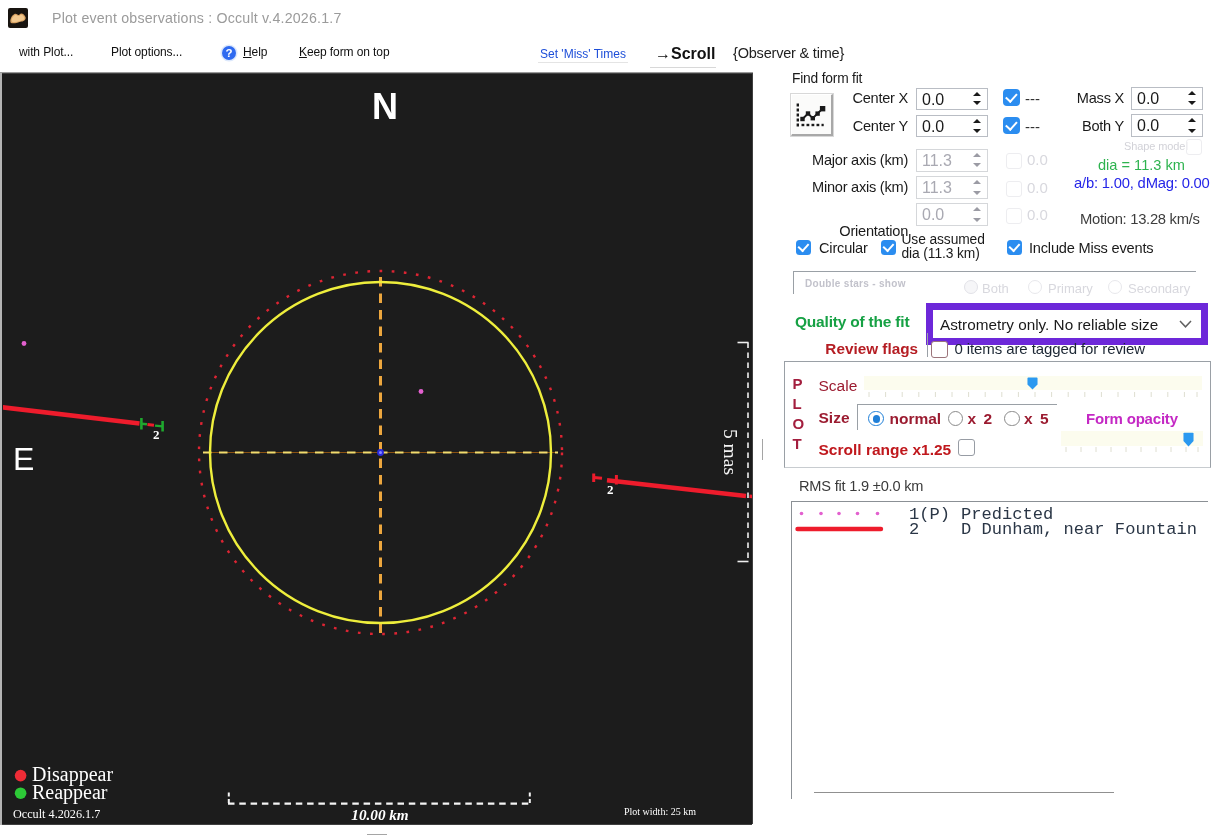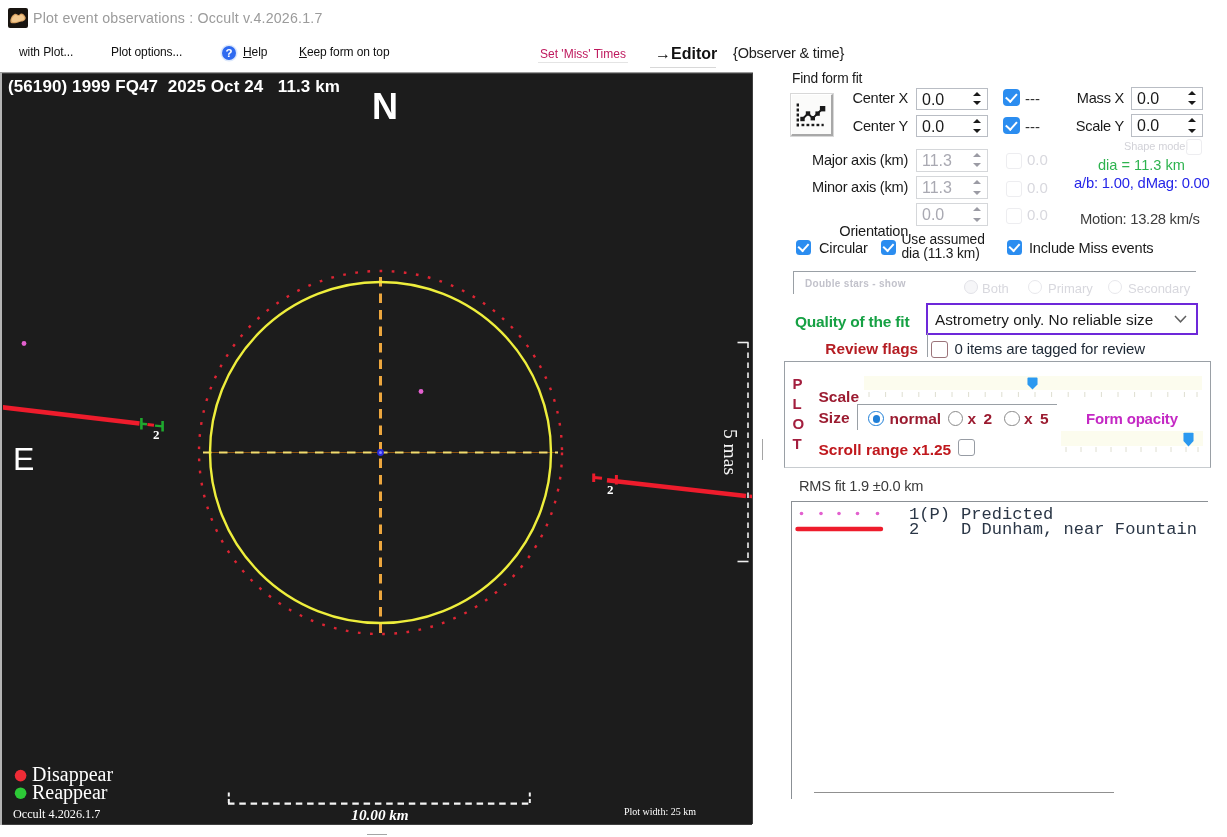--- a/index.html
+++ b/index.html
@@ -32,49 +32,48 @@
 </style>
 </head>
 <body>
 
 <div class="abs" style="left:8px;top:8px;width:20px;height:20px;background:#181410;border-radius:2px;">
   <svg width="20" height="20" viewBox="0 0 20 20">
     <path d="M2.5,14.5 C1.8,11.5 3.5,7.5 6.5,6 C8.8,5 9.8,8.2 11.5,6.4 C13.5,4.3 16.5,6.5 17.5,9 C18.3,11 16.5,13.5 13.5,13.5 C10,14.5 4.5,16.5 2.5,14.5 Z" fill="#d8a263"></path>
     <path d="M3.8,13.6 C3.2,11.2 4.8,8.2 7.2,7.1 C9,6.4 9.9,9.3 11.8,7.4 C13.4,5.9 15.6,7.8 16.3,9.6 C16.9,11.2 15.2,12.7 12.8,12.7 C9.8,13.5 5.4,15.1 3.8,13.6 Z" fill="#f2c88e"></path>
   </svg>
 </div>
-<div class="abs" style="left:33px;top:10px;font-size:14.2px;color:#9b9b9b;letter-spacing:0.2px;">Plot event observations : Occult v.4.2026.1.7</div>
+<div class="abs" style="left:52px;top:10px;font-size:14.2px;color:#9b9b9b;letter-spacing:0.2px;">Plot event observations : Occult v.4.2026.1.7</div>
 
 <div class="abs menu" style="left:19px;top:45px;">with Plot...</div>
 <div class="abs menu" style="left:111px;top:45px;">Plot options...</div>
 <div class="abs" style="left:220px;top:44px;width:18px;height:18px;">
   <svg width="18" height="18" viewBox="0 0 18 18">
     <circle cx="9" cy="9" r="8.6" fill="#dce8fc"></circle>
     <circle cx="9" cy="9" r="7" fill="#2f6af0"></circle>
     <text x="9" y="13.2" font-size="11.5" font-weight="bold" fill="#fff" text-anchor="middle" font-family="Liberation Sans">?</text>
   </svg>
 </div>
 <div class="abs menu" style="left:243px;top:45px;"><span class="u">H</span>elp</div>
 <div class="abs menu" style="left:299px;top:45px;"><span class="u">K</span>eep form on top</div>
 <div class="abs menu" style="left:439px;top:45px;margin-top:40px;">E<span class="u">x</span>it</div>
-<div class="abs" style="left:540px;top:47px;font-size:12px;color:#be185d;">Set 'Miss' Times</div>
+<div class="abs" style="left:540px;top:47px;font-size:12px;color:#1d4ed8;">Set 'Miss' Times</div>
 <div class="abs" style="left:538px;top:62px;width:90px;height:1px;background:#e4e4e4;"></div>
-<div class="abs" style="left:655px;top:45px;font-size:16px;color:#111;font-weight:bold;">→Editor</div>
+<div class="abs" style="left:655px;top:45px;font-size:16px;color:#111;font-weight:bold;">→Scroll</div>
 <div class="abs" style="left:650px;top:67px;width:66px;height:1px;background:#d8d8d8;"></div>
 <div class="abs" style="left:733px;top:45px;font-size:14.5px;color:#222;letter-spacing:-0.2px;">{Observer &amp; time}</div>
 
 <div class="abs" style="left:0px;top:72px;width:753px;height:1px;background:#9a9a9a;"></div>
 <div class="abs" style="left:0px;top:73px;width:753px;height:1px;background:#3f3f3f;"></div>
 <div class="abs" style="left:0px;top:73px;width:1.6px;height:752px;background:#b4b4b4;"></div>
 <div class="abs" style="left:2px;top:74px;width:750px;height:750px;background:#1c1c1c;"></div>
 <div class="abs" style="left:751.5px;top:74px;width:1px;height:750px;background:#3f3f3f;"></div>
 <div class="abs" style="left:2px;top:823.5px;width:750px;height:1px;background:#3f3f3f;"></div>
 
 <div class="abs" style="left:8px;top:77px;width:740px;color:#fff;font-weight:bold;font-size:17px;line-height:19.5px;letter-spacing:0.1px;">
-  <div>(56190) 1999 FQ47&nbsp; 2025 Oct 24&nbsp; &nbsp;11.3 km</div>
 </div>
 <div class="abs" style="left:372px;top:86px;color:#fff;font-weight:bold;font-size:36px;">N</div>
 <div class="abs" style="left:13px;top:441px;color:#fff;font-size:32px;">E</div>
 
 <svg class="abs" style="left:3px;top:75px;" width="749" height="749" viewBox="3 75 749 749">
 
   <line x1="203" y1="452.5" x2="558" y2="452.5" stroke="#8a5212" stroke-width="1.2"></line>
   <line x1="203" y1="452.5" x2="558" y2="452.5" stroke="#f2dc6e" stroke-width="2.2" stroke-dasharray="8.5 7.5"></line>
   <line x1="380.5" y1="277" x2="380.5" y2="633" stroke="#eca63e" stroke-width="3" stroke-dasharray="9.5 7"></line>
 
@@ -167,21 +166,21 @@
     <span class="spin"></span>
   </div>
 
 <div class="rlbl" style="left:758px;top:118px;width:150px;">Center Y</div>
 <div class="inp" style="left:916px;top:115px;width:70px;height:20px;">
     <span class="v">0.0</span>
     <span class="spin"></span>
   </div>
 <div class="cbc cbl" style="left:1003px;top:116.5px;"></div>
 <div class="abs" style="left:1025px;top:117.5px;font-size:15px;color:#333;">---</div>
-<div class="rlbl" style="left:974px;top:118px;width:150px;">Scale Y</div>
+<div class="rlbl" style="left:974px;top:118px;width:150px;">Both Y</div>
 <div class="inp" style="left:1131px;top:114px;width:70px;height:21px;">
     <span class="v">0.0</span>
     <span class="spin"></span>
   </div>
 
 <div class="rlbl" style="left:758px;top:152px;width:150px;">Major axis (km)</div>
 <div class="inp inpd" style="left:916px;top:148.5px;width:70px;height:21px;">
     <span class="v">11.3</span>
     <span class="spin spind"></span>
   </div>
@@ -221,35 +220,35 @@
 <div class="abs" style="left:792.5px;top:271px;width:1.2px;height:23px;background:#9aa0a6;"></div>
 <div class="abs" style="left:805px;top:278px;font-size:10px;font-weight:bold;color:#c2c2cb;letter-spacing:0.3px;">Double stars - show</div>
 <div class="abs" style="left:964px;top:280px;width:12px;height:12px;border:1.4px solid #e2e2e8;border-radius:50%;background:#f6f6f8;"></div>
 <div class="abs" style="left:982px;top:281px;font-size:13px;color:#d8d8de;">Both</div>
 <div class="abs" style="left:1028px;top:280px;width:12px;height:12px;border:1.4px solid #e8e8ec;border-radius:50%;"></div>
 <div class="abs" style="left:1048px;top:281px;font-size:13px;color:#d8d8de;">Primary</div>
 <div class="abs" style="left:1108px;top:280px;width:12px;height:12px;border:1.4px solid #e8e8ec;border-radius:50%;"></div>
 <div class="abs" style="left:1128px;top:281px;font-size:13px;color:#d8d8de;">Secondary</div>
 
 <div class="abs" style="left:795px;top:313px;font-size:15.5px;font-weight:bold;color:#16a144;letter-spacing:-0.2px;">Quality of the fit</div>
-<div class="abs" style="left:926px;top:303px;width:268px;height:28px;border:2px solid #6d28d9;background:#fff;">
+<div class="abs" style="left:926px;top:303px;width:268px;height:28px;border:7px solid #6d28d9;background:#fff;">
   <div class="abs" style="left:7px;top:5.5px;font-size:15.3px;color:#1a1a1a;">Astrometry only. No reliable size</div>
   <svg class="abs" style="right:9px;top:10px;" width="13" height="8" viewBox="0 0 13 8">
       <polyline points="1,1 6.5,6.8 12,1" fill="none" stroke="#606060" stroke-width="1.5"></polyline>
     </svg>
 </div>
 
 <div class="abs" style="left:768px;top:340px;width:150px;text-align:right;font-size:15.3px;font-weight:bold;color:#b51d23;">Review flags</div>
 <div class="abs" style="left:926.5px;top:332.7px;width:1.2px;height:24px;background:#9aa0a6;"></div>
 <div class="cbu" style="left:930.5px;top:340.5px;border-width:1.2px;border-color:#9b747a;"></div>
 <div class="abs" style="left:954.5px;top:340px;font-size:15px;color:#1c2734;letter-spacing:-0.1px;">0 items are tagged for review</div>
 
 <div class="abs" style="left:783.5px;top:361.2px;width:425px;height:105px;border:1.2px solid #9aa0a6;border-bottom-color:#c8ccd0;"></div>
 <div class="abs" style="left:792.5px;top:374px;font-size:15px;font-weight:bold;color:#a31e3e;line-height:20px;">P<br>L<br>O<br>T</div>
-<div class="abs" style="left:818.5px;top:388px;font-size:15.5px;font-weight:bold;color:#9b1b30;">Scale</div>
+<div class="abs" style="left:818.5px;top:377px;font-size:15.5px;font-weight:normal;color:#9b1b30;">Scale</div>
 
 <div class="abs" style="left:864px;top:375.5px;width:338px;height:14.5px;background:#fcfcee;"></div>
 <svg class="abs" style="left:864px;top:390.5px;" width="338" height="7" viewBox="0 0 338 7">
   <g stroke="#deded0" stroke-width="1">
     <line x1="5" y1="1" x2="5" y2="6"></line>
       <line x1="21.6" y1="1" x2="21.6" y2="6"></line>
       <line x1="38.2" y1="1" x2="38.2" y2="6"></line>
       <line x1="54.8" y1="1" x2="54.8" y2="6"></line>
       <line x1="71.4" y1="1" x2="71.4" y2="6"></line>
       <line x1="88" y1="1" x2="88" y2="6"></line>

